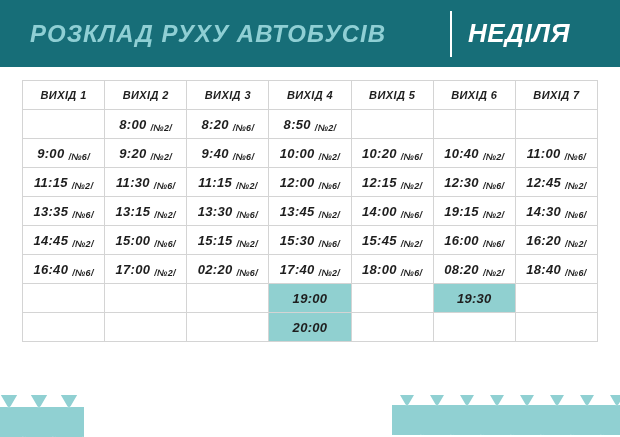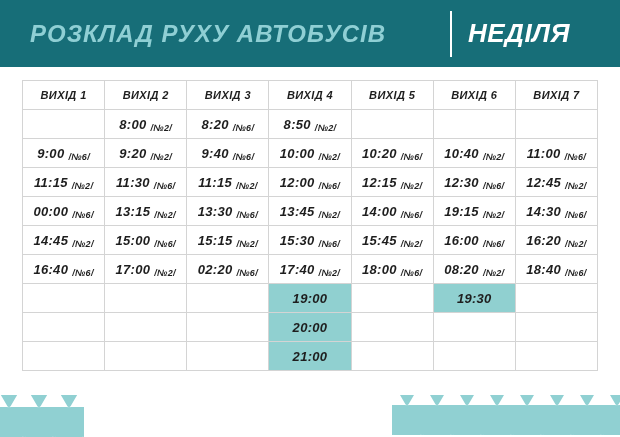--- a/index.html
+++ b/index.html
@@ -154,21 +154,21 @@
         <tr>
           <td><span class="time">11:15</span><span class="route">/№2/</span></td>
           <td><span class="time">11:30</span><span class="route">/№6/</span></td>
           <td><span class="time">11:15</span><span class="route">/№2/</span></td>
           <td><span class="time">12:00</span><span class="route">/№6/</span></td>
           <td><span class="time">12:15</span><span class="route">/№2/</span></td>
           <td><span class="time">12:30</span><span class="route">/№6/</span></td>
           <td><span class="time">12:45</span><span class="route">/№2/</span></td>
         </tr>
         <tr>
-          <td><span class="time">00:00</span><span class="route">/№6/</span></td>
+          <td><span class="time">13:35</span><span class="route">/№6/</span></td>
           <td><span class="time">13:15</span><span class="route">/№2/</span></td>
           <td><span class="time">13:30</span><span class="route">/№6/</span></td>
           <td><span class="time">13:45</span><span class="route">/№2/</span></td>
           <td><span class="time">14:00</span><span class="route">/№6/</span></td>
           <td><span class="time">19:15</span><span class="route">/№2/</span></td>
           <td><span class="time">14:30</span><span class="route">/№6/</span></td>
         </tr>
         <tr>
           <td><span class="time">14:45</span><span class="route">/№2/</span></td>
           <td><span class="time">15:00</span><span class="route">/№6/</span></td>
@@ -194,29 +194,20 @@
           <td class="highlight"><span class="time">19:00</span></td>
           <td></td>
           <td class="highlight"><span class="time">19:30</span></td>
           <td></td>
         </tr>
         <tr>
           <td></td>
           <td></td>
           <td></td>
           <td class="highlight"><span class="time">20:00</span></td>
-          <td></td>
-          <td></td>
-          <td></td>
-        </tr>
-        <tr>
-          <td></td>
-          <td></td>
-          <td></td>
-          <td class="highlight"><span class="time">21:00</span></td>
           <td></td>
           <td></td>
           <td></td>
         </tr>
       </tbody>
   </table>
 
   <svg class="deco deco-left" viewBox="0 0 84 44" aria-hidden="true">
     <defs>
       <pattern id="tri-l" width="30" height="44" patternUnits="userSpaceOnUse" patternTransform="translate(-6,2)">

